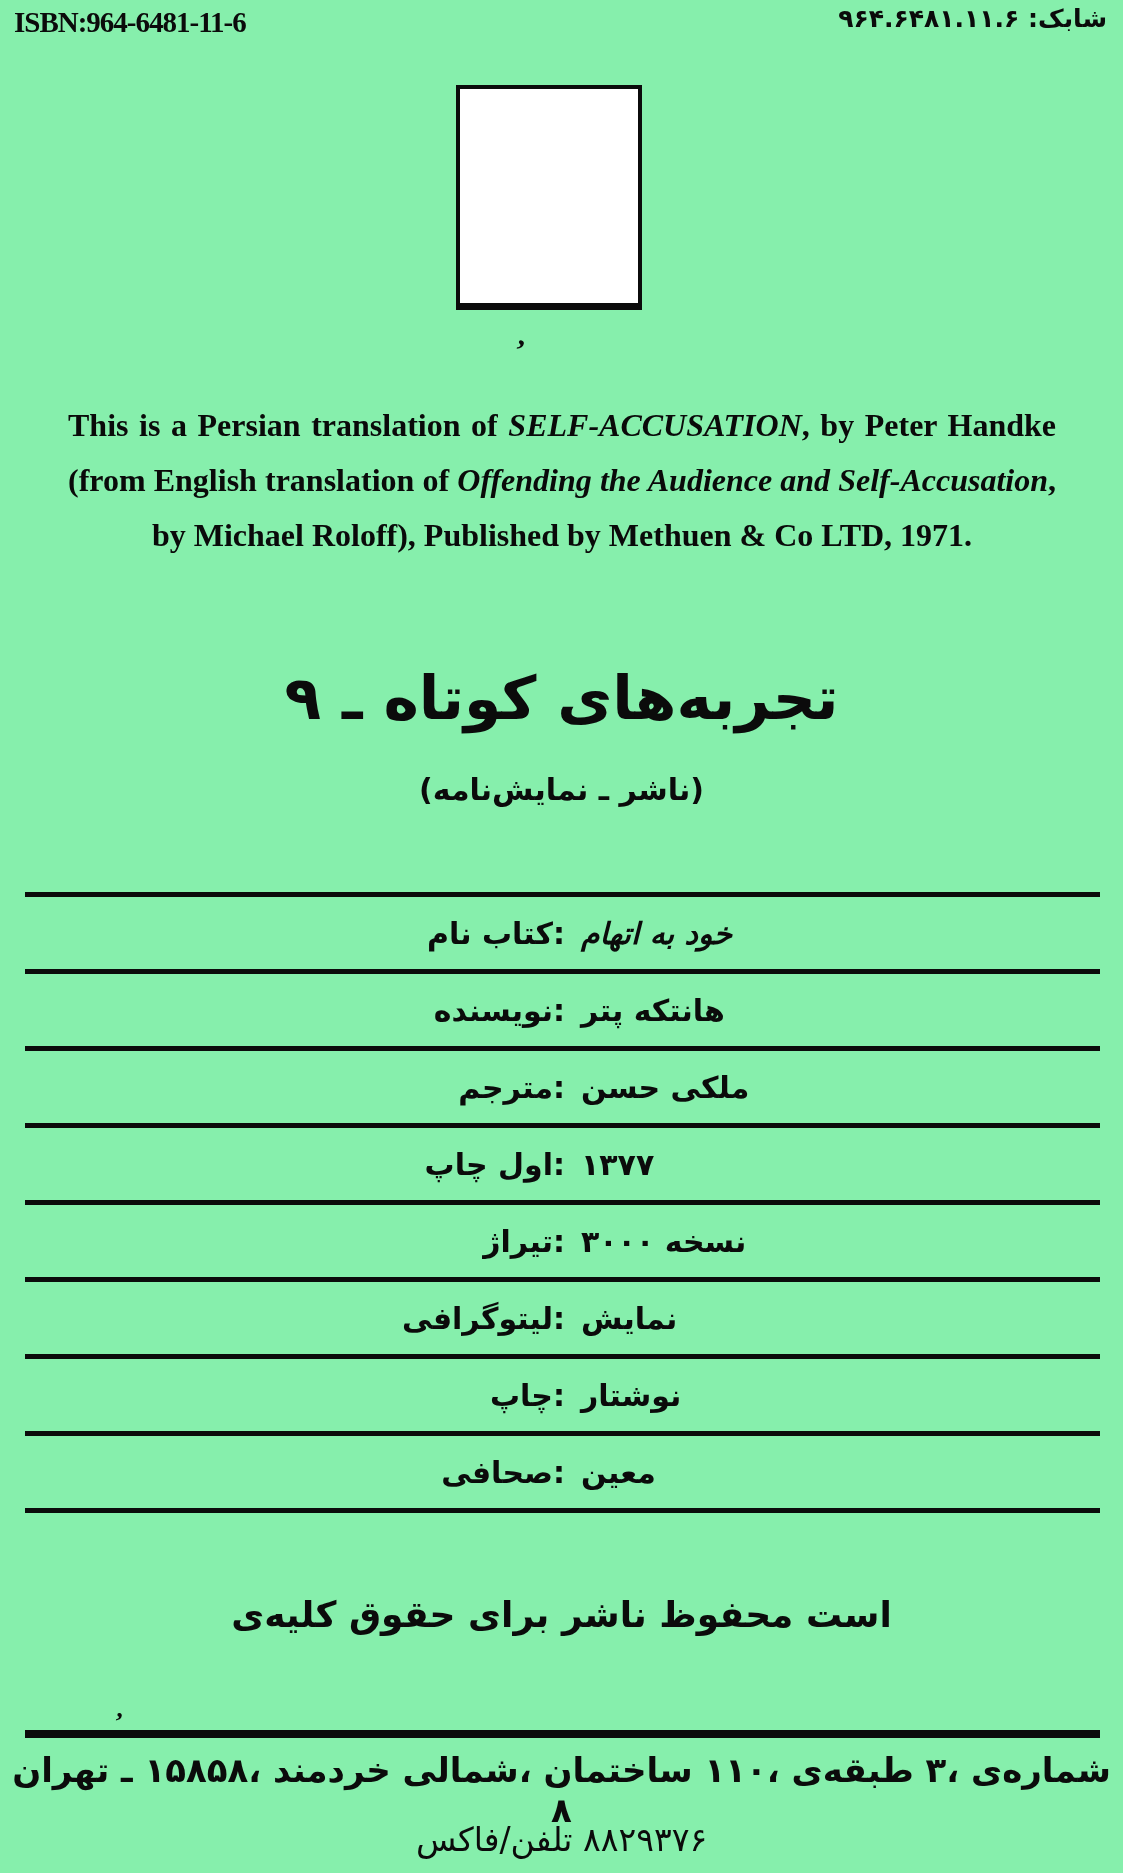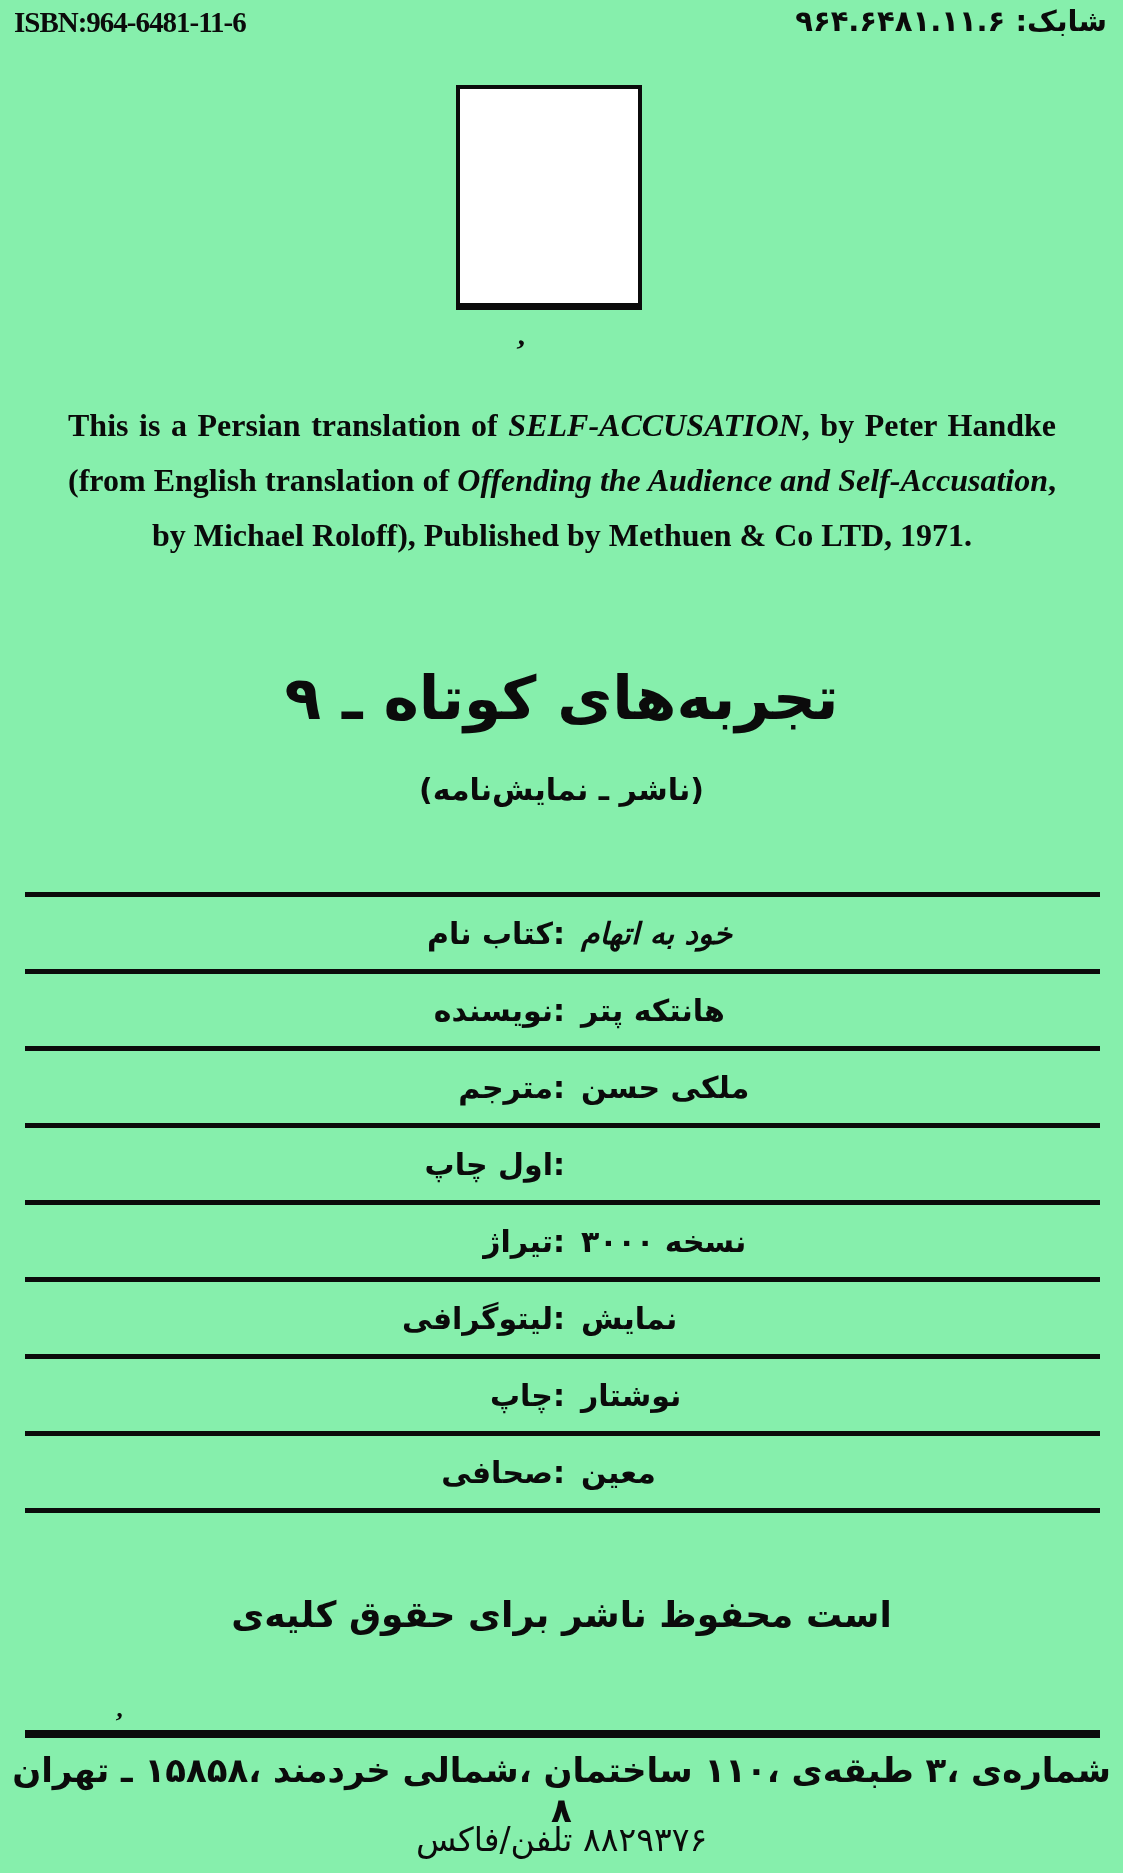--- a/index.html
+++ b/index.html
@@ -14,21 +14,21 @@
   }
   
   .isbn-latin{
     position:absolute;left:14px;top:6px;
     font-family:"Liberation Serif",serif;
     font-weight:700;font-size:29px;letter-spacing:-1px;
   }
   .isbn-persian{
     position:absolute;right:16px;top:4px;
     direction:rtl;
-    font-weight:700;font-size:29px;
+    font-weight:700;font-size:25px;
   }
   
   .cover-box{
     position:absolute;left:456px;top:85px;
     width:186px;height:225px;
     box-sizing:border-box;
     border:4px solid #0b0b0b;
     border-bottom-width:7px;
     background:#ffffff;
   }
@@ -133,20 +133,21 @@
       <div class="info-row">
         <div class="info-label" dir="ltr">نویسنده:</div>
         <div class="info-value" dir="ltr">پتر ‎هانتکه</div>
       </div>
       <div class="info-row">
         <div class="info-label" dir="ltr">مترجم:</div>
         <div class="info-value" dir="ltr">حسن ‎ملکی</div>
       </div>
       <div class="info-row">
         <div class="info-label" dir="ltr">چاپ ‎اول:</div>
+        <div class="info-value" dir="ltr">۱۳۷۷</div>
       </div>
       <div class="info-row">
         <div class="info-label" dir="ltr">تیراژ:</div>
         <div class="info-value" dir="ltr">۳۰۰۰ ‎نسخه</div>
       </div>
       <div class="info-row">
         <div class="info-label" dir="ltr">لیتوگرافی:</div>
         <div class="info-value" dir="ltr">نمایش</div>
       </div>
       <div class="info-row">

